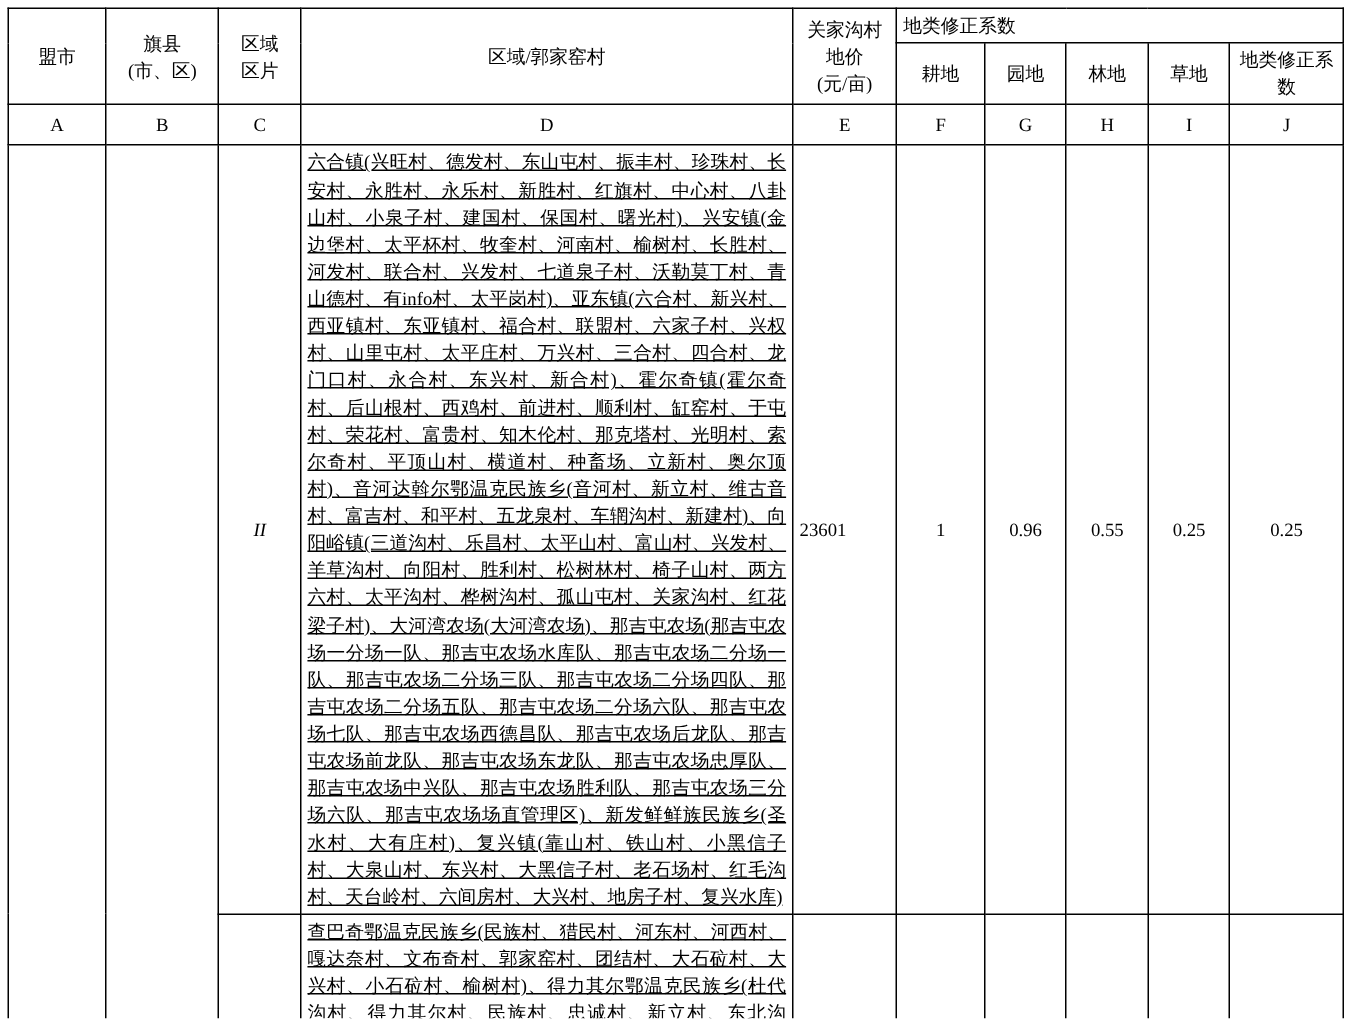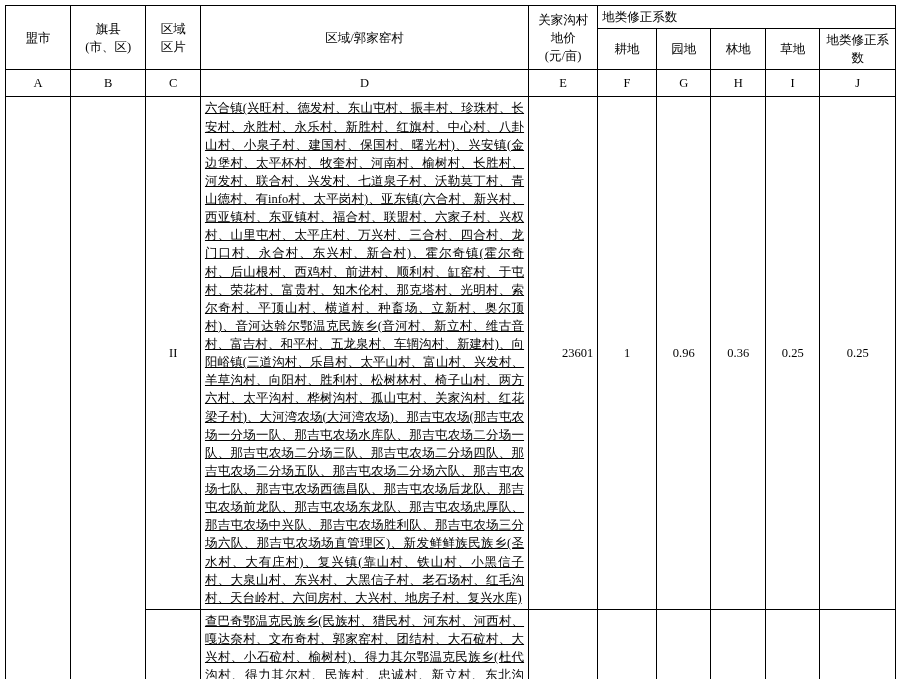--- a/index.html
+++ b/index.html
@@ -64,23 +64,24 @@
     text-decoration: underline;
   }
   .ctr {
     text-align: center;
     vertical-align: middle;
   }
   .zone {
     text-align: center;
     vertical-align: middle;
     font-size: 13px;
+    font-style: italic;
   }
   .price {
-    text-align: right;
+    text-align: left;
     vertical-align: middle;
     font-size: 13px;
   }
   .coef {
     text-align: center;
     vertical-align: middle;
     font-size: 13px;
   }
   .two-line {
     display: block;
@@ -144,21 +145,21 @@
     </thead>
     <tbody>
       <tr>
         <td class="ctr" rowspan="3"></td>
         <td class="ctr" rowspan="3"></td>
         <td class="zone">II</td>
         <td class="desc">六合镇(兴旺村、德发村、东山屯村、振丰村、珍珠村、长安村、永胜村、永乐村、新胜村、红旗村、中心村、八卦山村、小泉子村、建国村、保国村、曙光村)、兴安镇(金边堡村、太平杯村、牧奎村、河南村、榆树村、长胜村、河发村、联合村、兴发村、七道泉子村、沃勒莫丁村、青山德村、有info村、太平岗村)、亚东镇(六合村、新兴村、西亚镇村、东亚镇村、福合村、联盟村、六家子村、兴权村、山里屯村、太平庄村、万兴村、三合村、四合村、龙门口村、永合村、东兴村、新合村)、霍尔奇镇(霍尔奇村、后山根村、西鸡村、前进村、顺利村、缸窑村、于屯村、荣花村、富贵村、知木伦村、那克塔村、光明村、索尔奇村、平顶山村、横道村、种畜场、立新村、奥尔顶村)、音河达斡尔鄂温克民族乡(音河村、新立村、维古音村、富吉村、和平村、五龙泉村、车辋沟村、新建村)、向阳峪镇(三道沟村、乐昌村、太平山村、富山村、兴发村、羊草沟村、向阳村、胜利村、松树林村、椅子山村、两方六村、太平沟村、桦树沟村、孤山屯村、关家沟村、红花梁子村)、大河湾农场(大河湾农场)、那吉屯农场(那吉屯农场一分场一队、那吉屯农场水库队、那吉屯农场二分场一队、那吉屯农场二分场三队、那吉屯农场二分场四队、那吉屯农场二分场五队、那吉屯农场二分场六队、那吉屯农场七队、那吉屯农场西德昌队、那吉屯农场后龙队、那吉屯农场前龙队、那吉屯农场东龙队、那吉屯农场忠厚队、那吉屯农场中兴队、那吉屯农场胜利队、那吉屯农场三分场六队、那吉屯农场场直管理区)、新发鲜鲜族民族乡(圣水村、大有庄村)、复兴镇(靠山村、铁山村、小黑信子村、大泉山村、东兴村、大黑信子村、老石场村、红毛沟村、天台岭村、六间房村、大兴村、地房子村、复兴水库)</td>
         <td class="price">23601</td>
         <td class="coef">1</td>
         <td class="coef">0.96</td>
-        <td class="coef">0.36</td>
+        <td class="coef">0.55</td>
         <td class="coef">0.25</td>
         <td class="coef">0.25</td>
       </tr>
       <tr>
         <td class="zone">III</td>
         <td class="desc">查巴奇鄂温克民族乡(民族村、猎民村、河东村、河西村、嘎达奈村、文布奇村、郭家窑村、团结村、大石砬村、大兴村、小石砬村、榆树村)、得力其尔鄂温克民族乡(杜代沟村、得力其尔村、民族村、忠诚村、新立村、东北沟村、兴南桥村、龙头山村、马河村)、亚东镇(青松村、艳阳村、尖山子村)、三岔河镇(余粮庄村、老山头村、柳毛沟村、堆粮山村、巨发村、三岔河村、沃尔汇村、新胜村、石井村、白桦村、磨石村、铜窑沟村、护林村、靠林村、韭菜沟村)、音河林场(音河林场)</td>
         <td class="price">23175</td>
         <td class="coef">1</td>
         <td class="coef">0.85</td>
         <td class="coef">0.55</td>

